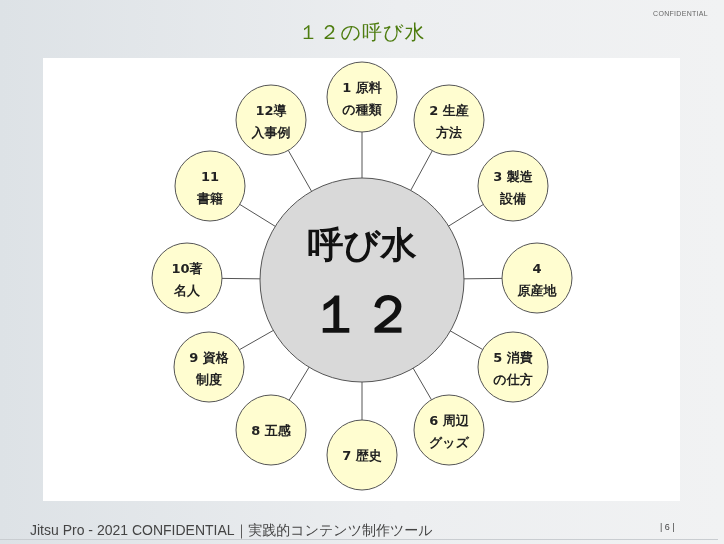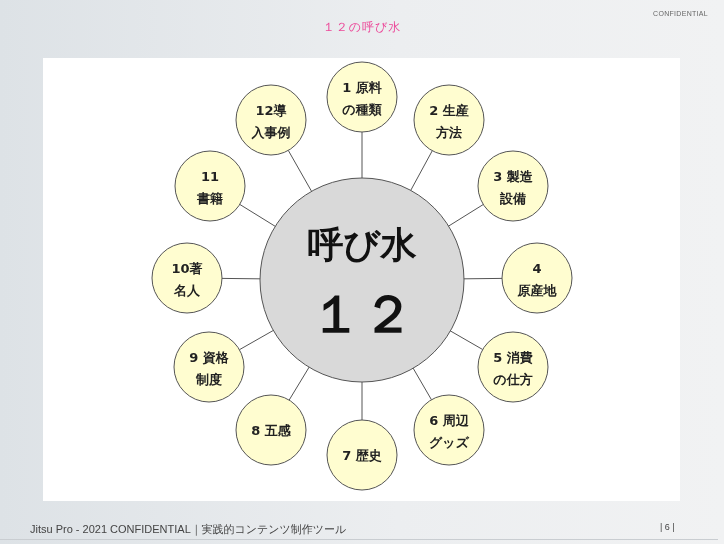--- a/index.html
+++ b/index.html
@@ -12,21 +12,21 @@
     }
     .confidential {
       position: absolute; right: 16px; top: 10px;
       font-family: "Liberation Sans", sans-serif;
       font-size: 7px; letter-spacing: 0.3px; color: #666;
     }
     .slide-title {
       position: absolute; left: 0; right: 0; top: 19px;
       text-align: center;
       font-family: "DejaVu Sans", sans-serif;
-      font-size: 12px; color: #ec4899; letter-spacing: 1px;
+      font-size: 20px; color: #4d7c0f; letter-spacing: 1px;
     }
     .panel {
       position: absolute; left: 43px; top: 58px;
       width: 637px; height: 443px;
       background: #ffffff;
     }
     svg.diagram { position: absolute; left: 0; top: 0; width: 724px; height: 544px; }
     .node-text {
       font-family: "DejaVu Sans", sans-serif;
       font-weight: bold; font-size: 13px; fill: #222;
@@ -35,21 +35,21 @@
       font-family: "DejaVu Sans", sans-serif;
       font-weight: bold; font-size: 36px; fill: #111;
     }
     .center-text-2 {
       font-family: "DejaVu Sans", sans-serif;
       font-weight: bold; font-size: 52px; fill: #111;
     }
     .footer-left {
       position: absolute; left: 30px; top: 522px;
       font-family: "Liberation Sans", sans-serif;
-      font-size: 11px; color: #444;
+      font-size: 14px; color: #444;
     }
     .footer-right {
       position: absolute; left: 660px; top: 522px;
       font-family: "Liberation Sans", sans-serif;
       font-size: 9px; color: #444;
     }
     .footer-rule {
       position: absolute; left: 0; right: 6px; top: 539px;
       height: 1px; background: #c9cdd1;
     }

